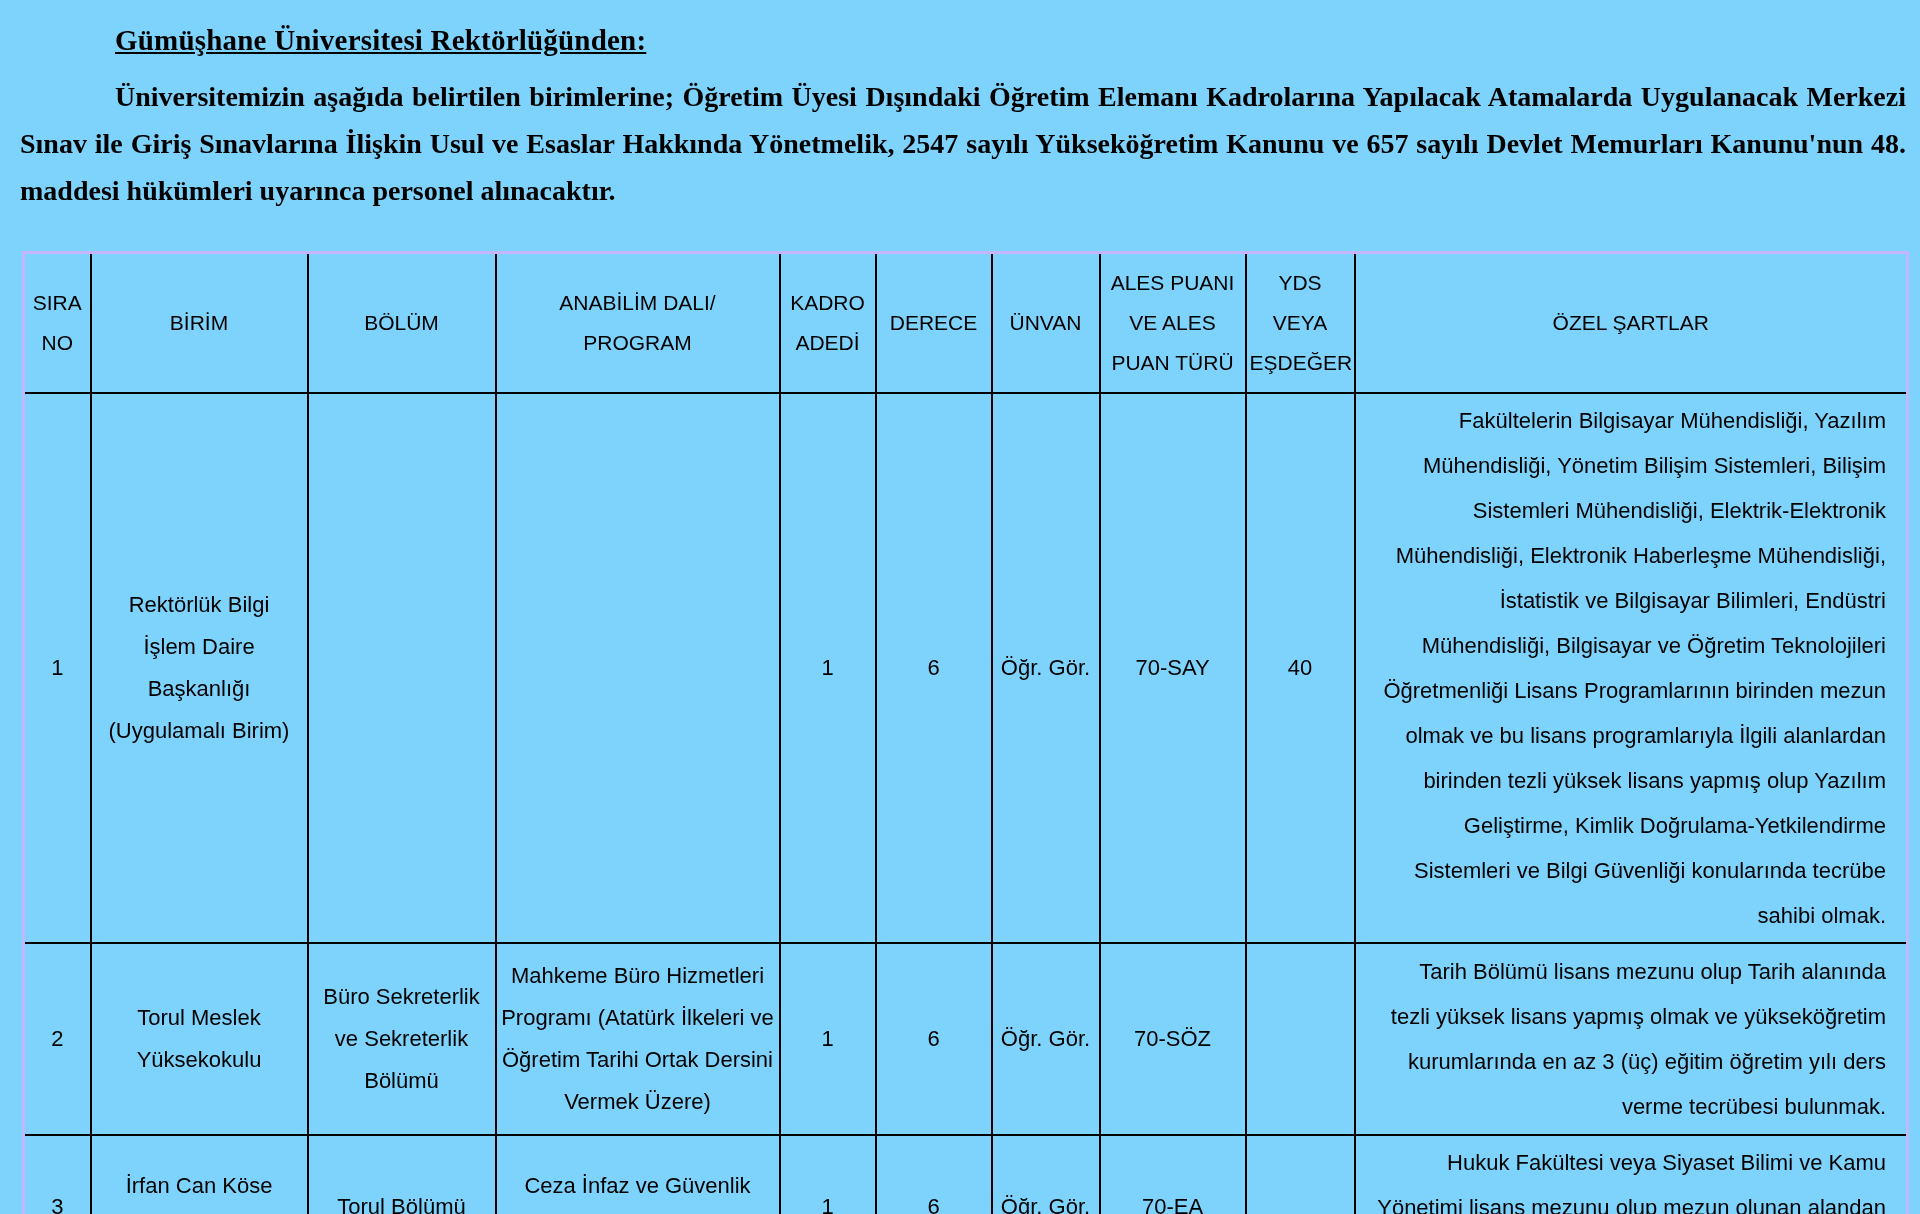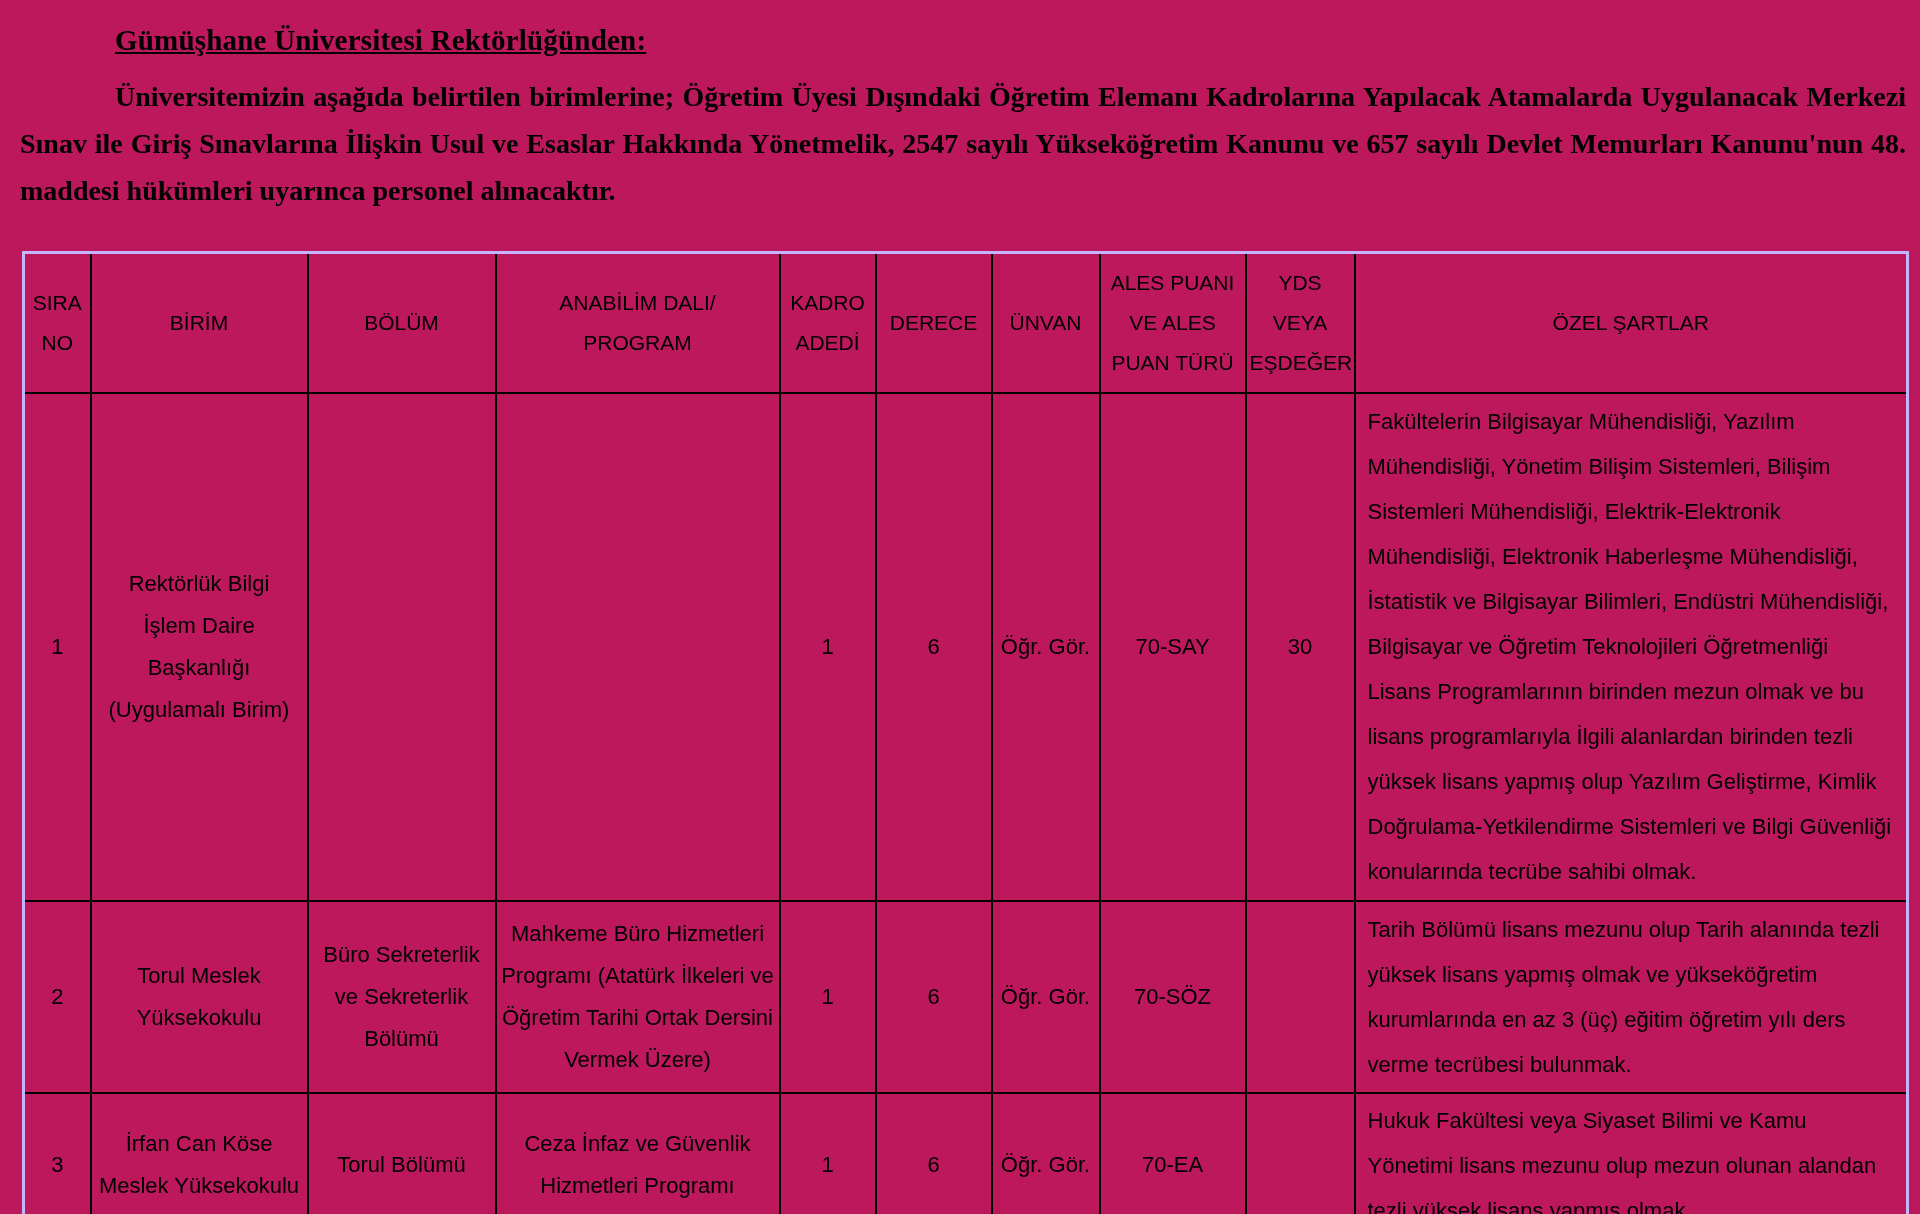--- a/index.html
+++ b/index.html
@@ -4,21 +4,21 @@
 <style>
   html, body {
     margin: 0;
     padding: 0;
     background: #ffffff;
     color: #000000;
   }
   .page {
     width: 1920px;
     height: 1214px;
-    background: #be185d;
+    background: #7dd3fc;
     box-sizing: border-box;
     padding: 16px 14px 0 20px;
     font-family: "Liberation Serif", serif;
     overflow: hidden;
   }
   .doc-title {
     margin: 8px 0 0 95px;
     font-size: 29px;
     font-weight: bold;
     text-decoration: underline;
@@ -55,23 +55,23 @@
   th {
     font-size: 21px;
     line-height: 40px;
   }
   td {
     font-size: 22px;
     line-height: 42px;
     text-align: center;
   }
   td.ozel {
-    text-align: left;
+    text-align: right;
     white-space: normal;
-    padding: 4px 12px;
+    padding: 4px 20px;
     line-height: 45px;
   }
   tr.hdr { height: 140px; }
   tr.r1  { height: 508px; }
   tr.r2  { height: 192px; }
   tr.r3  { height: 138px; }
 </style>
 </head>
 <body>
 
@@ -121,21 +121,21 @@
         <td>Rektörlük Bilgi
 İşlem Daire
 Başkanlığı
 (Uygulamalı Birim)</td>
         <td></td>
         <td></td>
         <td>1</td>
         <td>6</td>
         <td>Öğr. Gör.</td>
         <td>70-SAY</td>
-        <td>30</td>
+        <td>40</td>
         <td class="ozel">Fakültelerin Bilgisayar Mühendisliği, Yazılım Mühendisliği, Yönetim Bilişim Sistemleri, Bilişim Sistemleri Mühendisliği, Elektrik-Elektronik Mühendisliği, Elektronik Haberleşme Mühendisliği, İstatistik ve Bilgisayar Bilimleri, Endüstri Mühendisliği, Bilgisayar ve Öğretim Teknolojileri Öğretmenliği Lisans Programlarının birinden mezun olmak ve bu lisans programlarıyla İlgili alanlardan birinden tezli yüksek lisans yapmış olup Yazılım Geliştirme, Kimlik Doğrulama-Yetkilendirme Sistemleri ve Bilgi Güvenliği konularında tecrübe sahibi olmak.</td>
       </tr>
       <tr class="r2">
         <td>2</td>
         <td>Torul Meslek
 Yüksekokulu</td>
         <td>Büro Sekreterlik
 ve Sekreterlik
 Bölümü</td>
         <td>Mahkeme Büro Hizmetleri

